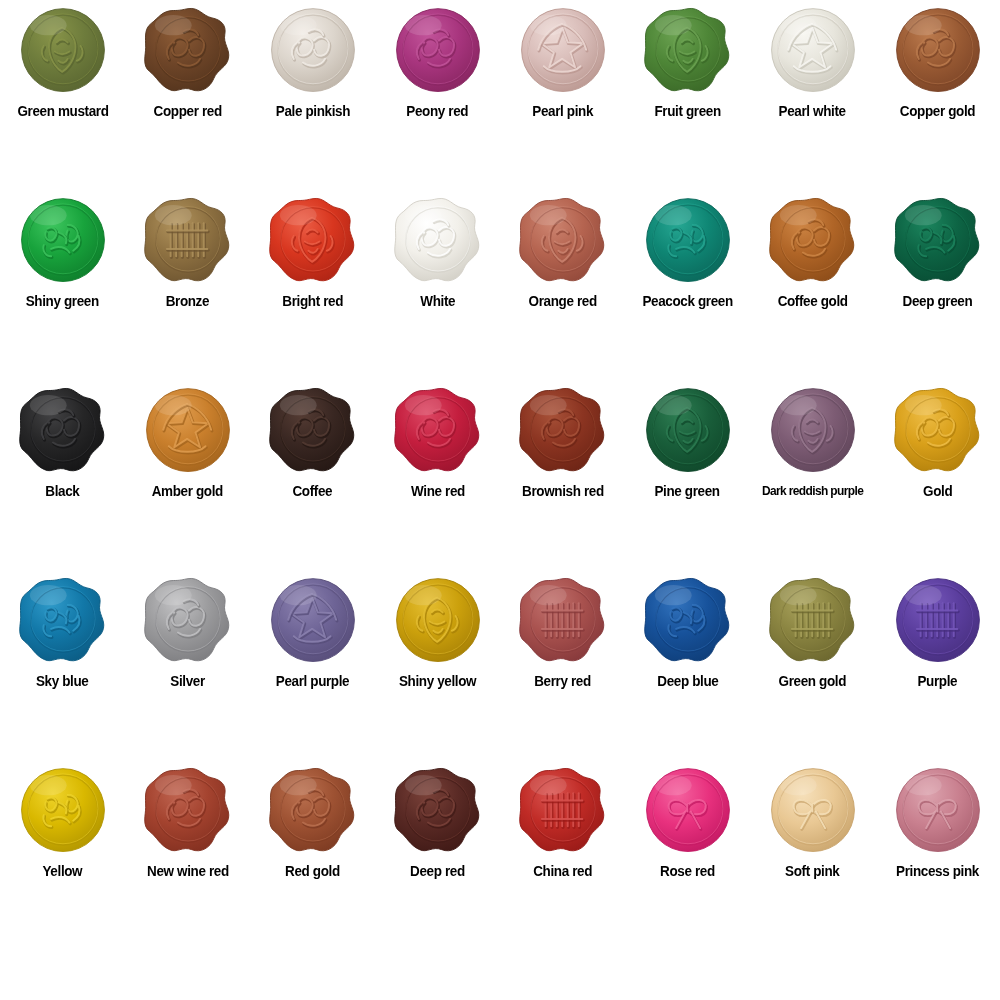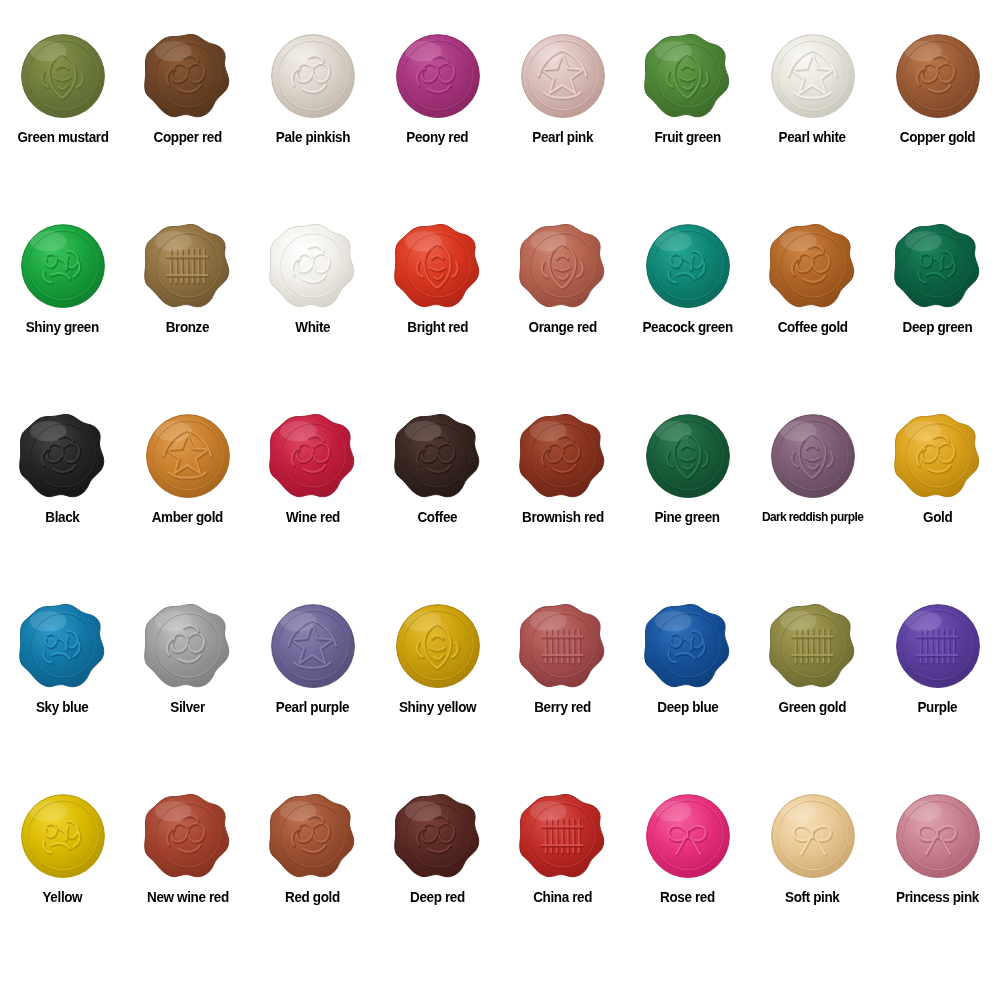--- a/index.html
+++ b/index.html
@@ -12,21 +12,21 @@
     background: #ffffff;
     font-family: "Liberation Sans", "DejaVu Sans", sans-serif;
   }
 
   #swatch-grid {
     display: grid;
     grid-template-columns: repeat(8, 125px);
     grid-template-rows: repeat(5, 190px);
     width: 1000px;
     height: 950px;
-    padding-top: 26px;
+    padding-top: 0;
   }
 
   .swatch-cell {
     display: flex;
     flex-direction: column;
     align-items: center;
     justify-content: flex-start;
     position: relative;
   }
 
@@ -426,55 +426,20 @@
           </svg>
         </div>
       </div>
       <div class="seal-label">Bronze</div>
     </div>
     <div class="swatch-cell">
       <div class="seal-wrap">
         <div class="seal">
           <svg viewBox="0 0 100 100" xmlns="http://www.w3.org/2000/svg">
             <defs>
-              <radialGradient id="g10" cx="38%" cy="30%" r="78%">
-                <stop offset="0%" stop-color="#FFFFFF"></stop>
-                <stop offset="48%" stop-color="#F2F0EA"></stop>
-                <stop offset="100%" stop-color="#D2CFC6"></stop>
-              </radialGradient>
-              <clipPath id="cg10">
-                <path d="M50,4 C62,2 66,12 76,14 C86,16 92,22 90,32 C88,42 96,48 94,58 C92,68 82,70 78,80 C74,90 64,96 54,92 C44,88 38,96 30,92 C20,88 16,78 8,72 C0,66 4,54 4,46 C4,36 2,26 10,20 C18,14 22,6 34,6 C42,6 44,5 50,4 Z"></path>
-              </clipPath>
-            </defs>
-            <path d="M50,4 C62,2 66,12 76,14 C86,16 92,22 90,32 C88,42 96,48 94,58 C92,68 82,70 78,80 C74,90 64,96 54,92 C44,88 38,96 30,92 C20,88 16,78 8,72 C0,66 4,54 4,46 C4,36 2,26 10,20 C18,14 22,6 34,6 C42,6 44,5 50,4 Z" fill="url(#g10)" stroke="#D2CFC6" stroke-width="1"></path>
-            <g clip-path="url(#cg10)">
-              <circle cx="50" cy="49" r="35" fill="none" stroke="#D2CFC6" stroke-width="1.6" opacity="0.55"></circle>
-              <circle cx="50" cy="49" r="35" fill="none" stroke="#FFFFFF" stroke-width="1" opacity="0.5" transform="translate(0,-1.4)"></circle>
-              <path d="M34,52 C30,42 38,34 46,38 C54,42 50,54 42,56 C34,58 30,48 36,42" fill="none" stroke="#D2CFC6" stroke-width="3.2" stroke-linecap="round" stroke-linejoin="round" opacity="0.75"></path>
-              <path d="M34,52 C30,42 38,34 46,38 C54,42 50,54 42,56 C34,58 30,48 36,42" fill="none" stroke="#FFFFFF" stroke-width="2.1" stroke-linecap="round" stroke-linejoin="round" opacity="0.85" transform="translate(-0.9,-1.4)"></path>
-              <path d="M52,40 C60,32 70,38 68,48 C66,58 54,60 52,50" fill="none" stroke="#D2CFC6" stroke-width="3.2" stroke-linecap="round" stroke-linejoin="round" opacity="0.75"></path>
-              <path d="M52,40 C60,32 70,38 68,48 C66,58 54,60 52,50" fill="none" stroke="#FFFFFF" stroke-width="2.1" stroke-linecap="round" stroke-linejoin="round" opacity="0.85" transform="translate(-0.9,-1.4)"></path>
-              <path d="M40,64 C48,70 60,68 64,60" fill="none" stroke="#D2CFC6" stroke-width="3.2" stroke-linecap="round" stroke-linejoin="round" opacity="0.75"></path>
-              <path d="M40,64 C48,70 60,68 64,60" fill="none" stroke="#FFFFFF" stroke-width="2.1" stroke-linecap="round" stroke-linejoin="round" opacity="0.85" transform="translate(-0.9,-1.4)"></path>
-              <path d="M46,30 C52,26 60,28 62,34" fill="none" stroke="#D2CFC6" stroke-width="3.2" stroke-linecap="round" stroke-linejoin="round" opacity="0.75"></path>
-              <path d="M46,30 C52,26 60,28 62,34" fill="none" stroke="#FFFFFF" stroke-width="2.1" stroke-linecap="round" stroke-linejoin="round" opacity="0.85" transform="translate(-0.9,-1.4)"></path>
-              <path d="M30,60 C26,54 28,46 33,43" fill="none" stroke="#D2CFC6" stroke-width="3.2" stroke-linecap="round" stroke-linejoin="round" opacity="0.75"></path>
-              <path d="M30,60 C26,54 28,46 33,43" fill="none" stroke="#FFFFFF" stroke-width="2.1" stroke-linecap="round" stroke-linejoin="round" opacity="0.85" transform="translate(-0.9,-1.4)"></path>
-              <ellipse cx="34" cy="22" rx="20" ry="11" fill="#ffffff" opacity="0.13"></ellipse>
-            </g>
-          </svg>
-        </div>
-      </div>
-      <div class="seal-label">White</div>
-    </div>
-    <div class="swatch-cell">
-      <div class="seal-wrap">
-        <div class="seal">
-          <svg viewBox="0 0 100 100" xmlns="http://www.w3.org/2000/svg">
-            <defs>
               <radialGradient id="g11" cx="38%" cy="30%" r="78%">
                 <stop offset="0%" stop-color="#EC5F47"></stop>
                 <stop offset="48%" stop-color="#D8361F"></stop>
                 <stop offset="100%" stop-color="#AE2414"></stop>
               </radialGradient>
               <clipPath id="cg11">
                 <path d="M50,4 C62,2 66,12 76,14 C86,16 92,22 90,32 C88,42 96,48 94,58 C92,68 82,70 78,80 C74,90 64,96 54,92 C44,88 38,96 30,92 C20,88 16,78 8,72 C0,66 4,54 4,46 C4,36 2,26 10,20 C18,14 22,6 34,6 C42,6 44,5 50,4 Z"></path>
               </clipPath>
             </defs>
             <path d="M50,4 C62,2 66,12 76,14 C86,16 92,22 90,32 C88,42 96,48 94,58 C92,68 82,70 78,80 C74,90 64,96 54,92 C44,88 38,96 30,92 C20,88 16,78 8,72 C0,66 4,54 4,46 C4,36 2,26 10,20 C18,14 22,6 34,6 C42,6 44,5 50,4 Z" fill="url(#g11)" stroke="#AE2414" stroke-width="1"></path>
@@ -498,20 +463,55 @@
           </svg>
         </div>
       </div>
       <div class="seal-label">Bright red</div>
     </div>
     <div class="swatch-cell">
       <div class="seal-wrap">
         <div class="seal">
           <svg viewBox="0 0 100 100" xmlns="http://www.w3.org/2000/svg">
             <defs>
+              <radialGradient id="g10" cx="38%" cy="30%" r="78%">
+                <stop offset="0%" stop-color="#FFFFFF"></stop>
+                <stop offset="48%" stop-color="#F2F0EA"></stop>
+                <stop offset="100%" stop-color="#D2CFC6"></stop>
+              </radialGradient>
+              <clipPath id="cg10">
+                <path d="M50,4 C62,2 66,12 76,14 C86,16 92,22 90,32 C88,42 96,48 94,58 C92,68 82,70 78,80 C74,90 64,96 54,92 C44,88 38,96 30,92 C20,88 16,78 8,72 C0,66 4,54 4,46 C4,36 2,26 10,20 C18,14 22,6 34,6 C42,6 44,5 50,4 Z"></path>
+              </clipPath>
+            </defs>
+            <path d="M50,4 C62,2 66,12 76,14 C86,16 92,22 90,32 C88,42 96,48 94,58 C92,68 82,70 78,80 C74,90 64,96 54,92 C44,88 38,96 30,92 C20,88 16,78 8,72 C0,66 4,54 4,46 C4,36 2,26 10,20 C18,14 22,6 34,6 C42,6 44,5 50,4 Z" fill="url(#g10)" stroke="#D2CFC6" stroke-width="1"></path>
+            <g clip-path="url(#cg10)">
+              <circle cx="50" cy="49" r="35" fill="none" stroke="#D2CFC6" stroke-width="1.6" opacity="0.55"></circle>
+              <circle cx="50" cy="49" r="35" fill="none" stroke="#FFFFFF" stroke-width="1" opacity="0.5" transform="translate(0,-1.4)"></circle>
+              <path d="M34,52 C30,42 38,34 46,38 C54,42 50,54 42,56 C34,58 30,48 36,42" fill="none" stroke="#D2CFC6" stroke-width="3.2" stroke-linecap="round" stroke-linejoin="round" opacity="0.75"></path>
+              <path d="M34,52 C30,42 38,34 46,38 C54,42 50,54 42,56 C34,58 30,48 36,42" fill="none" stroke="#FFFFFF" stroke-width="2.1" stroke-linecap="round" stroke-linejoin="round" opacity="0.85" transform="translate(-0.9,-1.4)"></path>
+              <path d="M52,40 C60,32 70,38 68,48 C66,58 54,60 52,50" fill="none" stroke="#D2CFC6" stroke-width="3.2" stroke-linecap="round" stroke-linejoin="round" opacity="0.75"></path>
+              <path d="M52,40 C60,32 70,38 68,48 C66,58 54,60 52,50" fill="none" stroke="#FFFFFF" stroke-width="2.1" stroke-linecap="round" stroke-linejoin="round" opacity="0.85" transform="translate(-0.9,-1.4)"></path>
+              <path d="M40,64 C48,70 60,68 64,60" fill="none" stroke="#D2CFC6" stroke-width="3.2" stroke-linecap="round" stroke-linejoin="round" opacity="0.75"></path>
+              <path d="M40,64 C48,70 60,68 64,60" fill="none" stroke="#FFFFFF" stroke-width="2.1" stroke-linecap="round" stroke-linejoin="round" opacity="0.85" transform="translate(-0.9,-1.4)"></path>
+              <path d="M46,30 C52,26 60,28 62,34" fill="none" stroke="#D2CFC6" stroke-width="3.2" stroke-linecap="round" stroke-linejoin="round" opacity="0.75"></path>
+              <path d="M46,30 C52,26 60,28 62,34" fill="none" stroke="#FFFFFF" stroke-width="2.1" stroke-linecap="round" stroke-linejoin="round" opacity="0.85" transform="translate(-0.9,-1.4)"></path>
+              <path d="M30,60 C26,54 28,46 33,43" fill="none" stroke="#D2CFC6" stroke-width="3.2" stroke-linecap="round" stroke-linejoin="round" opacity="0.75"></path>
+              <path d="M30,60 C26,54 28,46 33,43" fill="none" stroke="#FFFFFF" stroke-width="2.1" stroke-linecap="round" stroke-linejoin="round" opacity="0.85" transform="translate(-0.9,-1.4)"></path>
+              <ellipse cx="34" cy="22" rx="20" ry="11" fill="#ffffff" opacity="0.13"></ellipse>
+            </g>
+          </svg>
+        </div>
+      </div>
+      <div class="seal-label">White</div>
+    </div>
+    <div class="swatch-cell">
+      <div class="seal-wrap">
+        <div class="seal">
+          <svg viewBox="0 0 100 100" xmlns="http://www.w3.org/2000/svg">
+            <defs>
               <radialGradient id="g12" cx="38%" cy="30%" r="78%">
                 <stop offset="0%" stop-color="#CD8571"></stop>
                 <stop offset="48%" stop-color="#B56450"></stop>
                 <stop offset="100%" stop-color="#92493A"></stop>
               </radialGradient>
               <clipPath id="cg12">
                 <path d="M50,4 C62,2 66,12 76,14 C86,16 92,22 90,32 C88,42 96,48 94,58 C92,68 82,70 78,80 C74,90 64,96 54,92 C44,88 38,96 30,92 C20,88 16,78 8,72 C0,66 4,54 4,46 C4,36 2,26 10,20 C18,14 22,6 34,6 C42,6 44,5 50,4 Z"></path>
               </clipPath>
             </defs>
             <path d="M50,4 C62,2 66,12 76,14 C86,16 92,22 90,32 C88,42 96,48 94,58 C92,68 82,70 78,80 C74,90 64,96 54,92 C44,88 38,96 30,92 C20,88 16,78 8,72 C0,66 4,54 4,46 C4,36 2,26 10,20 C18,14 22,6 34,6 C42,6 44,5 50,4 Z" fill="url(#g12)" stroke="#92493A" stroke-width="1"></path>
@@ -712,20 +712,55 @@
           </svg>
         </div>
       </div>
       <div class="seal-label">Amber gold</div>
     </div>
     <div class="swatch-cell">
       <div class="seal-wrap">
         <div class="seal">
           <svg viewBox="0 0 100 100" xmlns="http://www.w3.org/2000/svg">
             <defs>
+              <radialGradient id="g18" cx="38%" cy="30%" r="78%">
+                <stop offset="0%" stop-color="#553C34"></stop>
+                <stop offset="48%" stop-color="#392722"></stop>
+                <stop offset="100%" stop-color="#241713"></stop>
+              </radialGradient>
+              <clipPath id="cg18">
+                <path d="M50,4 C62,2 66,12 76,14 C86,16 92,22 90,32 C88,42 96,48 94,58 C92,68 82,70 78,80 C74,90 64,96 54,92 C44,88 38,96 30,92 C20,88 16,78 8,72 C0,66 4,54 4,46 C4,36 2,26 10,20 C18,14 22,6 34,6 C42,6 44,5 50,4 Z"></path>
+              </clipPath>
+            </defs>
+            <path d="M50,4 C62,2 66,12 76,14 C86,16 92,22 90,32 C88,42 96,48 94,58 C92,68 82,70 78,80 C74,90 64,96 54,92 C44,88 38,96 30,92 C20,88 16,78 8,72 C0,66 4,54 4,46 C4,36 2,26 10,20 C18,14 22,6 34,6 C42,6 44,5 50,4 Z" fill="url(#g18)" stroke="#241713" stroke-width="1"></path>
+            <g clip-path="url(#cg18)">
+              <circle cx="50" cy="49" r="35" fill="none" stroke="#241713" stroke-width="1.6" opacity="0.55"></circle>
+              <circle cx="50" cy="49" r="35" fill="none" stroke="#553C34" stroke-width="1" opacity="0.5" transform="translate(0,-1.4)"></circle>
+              <path d="M34,52 C30,42 38,34 46,38 C54,42 50,54 42,56 C34,58 30,48 36,42" fill="none" stroke="#241713" stroke-width="3.2" stroke-linecap="round" stroke-linejoin="round" opacity="0.75"></path>
+              <path d="M34,52 C30,42 38,34 46,38 C54,42 50,54 42,56 C34,58 30,48 36,42" fill="none" stroke="#553C34" stroke-width="2.1" stroke-linecap="round" stroke-linejoin="round" opacity="0.85" transform="translate(-0.9,-1.4)"></path>
+              <path d="M52,40 C60,32 70,38 68,48 C66,58 54,60 52,50" fill="none" stroke="#241713" stroke-width="3.2" stroke-linecap="round" stroke-linejoin="round" opacity="0.75"></path>
+              <path d="M52,40 C60,32 70,38 68,48 C66,58 54,60 52,50" fill="none" stroke="#553C34" stroke-width="2.1" stroke-linecap="round" stroke-linejoin="round" opacity="0.85" transform="translate(-0.9,-1.4)"></path>
+              <path d="M40,64 C48,70 60,68 64,60" fill="none" stroke="#241713" stroke-width="3.2" stroke-linecap="round" stroke-linejoin="round" opacity="0.75"></path>
+              <path d="M40,64 C48,70 60,68 64,60" fill="none" stroke="#553C34" stroke-width="2.1" stroke-linecap="round" stroke-linejoin="round" opacity="0.85" transform="translate(-0.9,-1.4)"></path>
+              <path d="M46,30 C52,26 60,28 62,34" fill="none" stroke="#241713" stroke-width="3.2" stroke-linecap="round" stroke-linejoin="round" opacity="0.75"></path>
+              <path d="M46,30 C52,26 60,28 62,34" fill="none" stroke="#553C34" stroke-width="2.1" stroke-linecap="round" stroke-linejoin="round" opacity="0.85" transform="translate(-0.9,-1.4)"></path>
+              <path d="M30,60 C26,54 28,46 33,43" fill="none" stroke="#241713" stroke-width="3.2" stroke-linecap="round" stroke-linejoin="round" opacity="0.75"></path>
+              <path d="M30,60 C26,54 28,46 33,43" fill="none" stroke="#553C34" stroke-width="2.1" stroke-linecap="round" stroke-linejoin="round" opacity="0.85" transform="translate(-0.9,-1.4)"></path>
+              <ellipse cx="34" cy="22" rx="20" ry="11" fill="#ffffff" opacity="0.13"></ellipse>
+            </g>
+          </svg>
+        </div>
+      </div>
+      <div class="seal-label">Coffee</div>
+    </div>
+    <div class="swatch-cell">
+      <div class="seal-wrap">
+        <div class="seal">
+          <svg viewBox="0 0 100 100" xmlns="http://www.w3.org/2000/svg">
+            <defs>
               <radialGradient id="g19" cx="38%" cy="30%" r="78%">
                 <stop offset="0%" stop-color="#DC4763"></stop>
                 <stop offset="48%" stop-color="#C41E3E"></stop>
                 <stop offset="100%" stop-color="#9C142E"></stop>
               </radialGradient>
               <clipPath id="cg19">
                 <path d="M50,4 C62,2 66,12 76,14 C86,16 92,22 90,32 C88,42 96,48 94,58 C92,68 82,70 78,80 C74,90 64,96 54,92 C44,88 38,96 30,92 C20,88 16,78 8,72 C0,66 4,54 4,46 C4,36 2,26 10,20 C18,14 22,6 34,6 C42,6 44,5 50,4 Z"></path>
               </clipPath>
             </defs>
             <path d="M50,4 C62,2 66,12 76,14 C86,16 92,22 90,32 C88,42 96,48 94,58 C92,68 82,70 78,80 C74,90 64,96 54,92 C44,88 38,96 30,92 C20,88 16,78 8,72 C0,66 4,54 4,46 C4,36 2,26 10,20 C18,14 22,6 34,6 C42,6 44,5 50,4 Z" fill="url(#g19)" stroke="#9C142E" stroke-width="1"></path>
@@ -741,55 +776,20 @@
               <path d="M46,30 C52,26 60,28 62,34" fill="none" stroke="#9C142E" stroke-width="3.2" stroke-linecap="round" stroke-linejoin="round" opacity="0.75"></path>
               <path d="M46,30 C52,26 60,28 62,34" fill="none" stroke="#DC4763" stroke-width="2.1" stroke-linecap="round" stroke-linejoin="round" opacity="0.85" transform="translate(-0.9,-1.4)"></path>
               <path d="M30,60 C26,54 28,46 33,43" fill="none" stroke="#9C142E" stroke-width="3.2" stroke-linecap="round" stroke-linejoin="round" opacity="0.75"></path>
               <path d="M30,60 C26,54 28,46 33,43" fill="none" stroke="#DC4763" stroke-width="2.1" stroke-linecap="round" stroke-linejoin="round" opacity="0.85" transform="translate(-0.9,-1.4)"></path>
               <ellipse cx="34" cy="22" rx="20" ry="11" fill="#ffffff" opacity="0.13"></ellipse>
             </g>
           </svg>
         </div>
       </div>
       <div class="seal-label">Wine red</div>
-    </div>
-    <div class="swatch-cell">
-      <div class="seal-wrap">
-        <div class="seal">
-          <svg viewBox="0 0 100 100" xmlns="http://www.w3.org/2000/svg">
-            <defs>
-              <radialGradient id="g18" cx="38%" cy="30%" r="78%">
-                <stop offset="0%" stop-color="#553C34"></stop>
-                <stop offset="48%" stop-color="#392722"></stop>
-                <stop offset="100%" stop-color="#241713"></stop>
-              </radialGradient>
-              <clipPath id="cg18">
-                <path d="M50,4 C62,2 66,12 76,14 C86,16 92,22 90,32 C88,42 96,48 94,58 C92,68 82,70 78,80 C74,90 64,96 54,92 C44,88 38,96 30,92 C20,88 16,78 8,72 C0,66 4,54 4,46 C4,36 2,26 10,20 C18,14 22,6 34,6 C42,6 44,5 50,4 Z"></path>
-              </clipPath>
-            </defs>
-            <path d="M50,4 C62,2 66,12 76,14 C86,16 92,22 90,32 C88,42 96,48 94,58 C92,68 82,70 78,80 C74,90 64,96 54,92 C44,88 38,96 30,92 C20,88 16,78 8,72 C0,66 4,54 4,46 C4,36 2,26 10,20 C18,14 22,6 34,6 C42,6 44,5 50,4 Z" fill="url(#g18)" stroke="#241713" stroke-width="1"></path>
-            <g clip-path="url(#cg18)">
-              <circle cx="50" cy="49" r="35" fill="none" stroke="#241713" stroke-width="1.6" opacity="0.55"></circle>
-              <circle cx="50" cy="49" r="35" fill="none" stroke="#553C34" stroke-width="1" opacity="0.5" transform="translate(0,-1.4)"></circle>
-              <path d="M34,52 C30,42 38,34 46,38 C54,42 50,54 42,56 C34,58 30,48 36,42" fill="none" stroke="#241713" stroke-width="3.2" stroke-linecap="round" stroke-linejoin="round" opacity="0.75"></path>
-              <path d="M34,52 C30,42 38,34 46,38 C54,42 50,54 42,56 C34,58 30,48 36,42" fill="none" stroke="#553C34" stroke-width="2.1" stroke-linecap="round" stroke-linejoin="round" opacity="0.85" transform="translate(-0.9,-1.4)"></path>
-              <path d="M52,40 C60,32 70,38 68,48 C66,58 54,60 52,50" fill="none" stroke="#241713" stroke-width="3.2" stroke-linecap="round" stroke-linejoin="round" opacity="0.75"></path>
-              <path d="M52,40 C60,32 70,38 68,48 C66,58 54,60 52,50" fill="none" stroke="#553C34" stroke-width="2.1" stroke-linecap="round" stroke-linejoin="round" opacity="0.85" transform="translate(-0.9,-1.4)"></path>
-              <path d="M40,64 C48,70 60,68 64,60" fill="none" stroke="#241713" stroke-width="3.2" stroke-linecap="round" stroke-linejoin="round" opacity="0.75"></path>
-              <path d="M40,64 C48,70 60,68 64,60" fill="none" stroke="#553C34" stroke-width="2.1" stroke-linecap="round" stroke-linejoin="round" opacity="0.85" transform="translate(-0.9,-1.4)"></path>
-              <path d="M46,30 C52,26 60,28 62,34" fill="none" stroke="#241713" stroke-width="3.2" stroke-linecap="round" stroke-linejoin="round" opacity="0.75"></path>
-              <path d="M46,30 C52,26 60,28 62,34" fill="none" stroke="#553C34" stroke-width="2.1" stroke-linecap="round" stroke-linejoin="round" opacity="0.85" transform="translate(-0.9,-1.4)"></path>
-              <path d="M30,60 C26,54 28,46 33,43" fill="none" stroke="#241713" stroke-width="3.2" stroke-linecap="round" stroke-linejoin="round" opacity="0.75"></path>
-              <path d="M30,60 C26,54 28,46 33,43" fill="none" stroke="#553C34" stroke-width="2.1" stroke-linecap="round" stroke-linejoin="round" opacity="0.85" transform="translate(-0.9,-1.4)"></path>
-              <ellipse cx="34" cy="22" rx="20" ry="11" fill="#ffffff" opacity="0.13"></ellipse>
-            </g>
-          </svg>
-        </div>
-      </div>
-      <div class="seal-label">Coffee</div>
     </div>
     <div class="swatch-cell">
       <div class="seal-wrap">
         <div class="seal">
           <svg viewBox="0 0 100 100" xmlns="http://www.w3.org/2000/svg">
             <defs>
               <radialGradient id="g20" cx="38%" cy="30%" r="78%">
                 <stop offset="0%" stop-color="#A85239"></stop>
                 <stop offset="48%" stop-color="#8B3421"></stop>
                 <stop offset="100%" stop-color="#6C2415"></stop>

